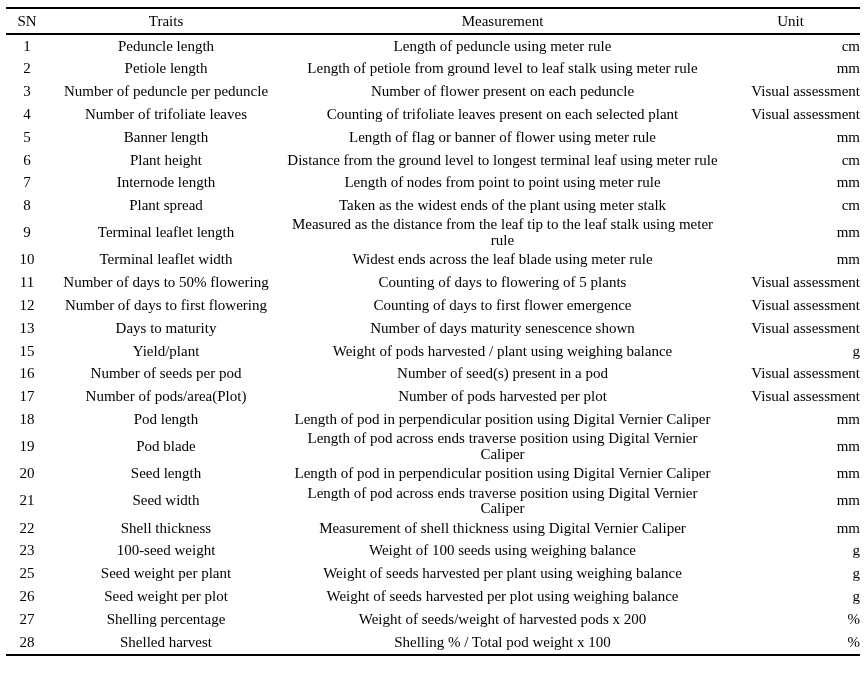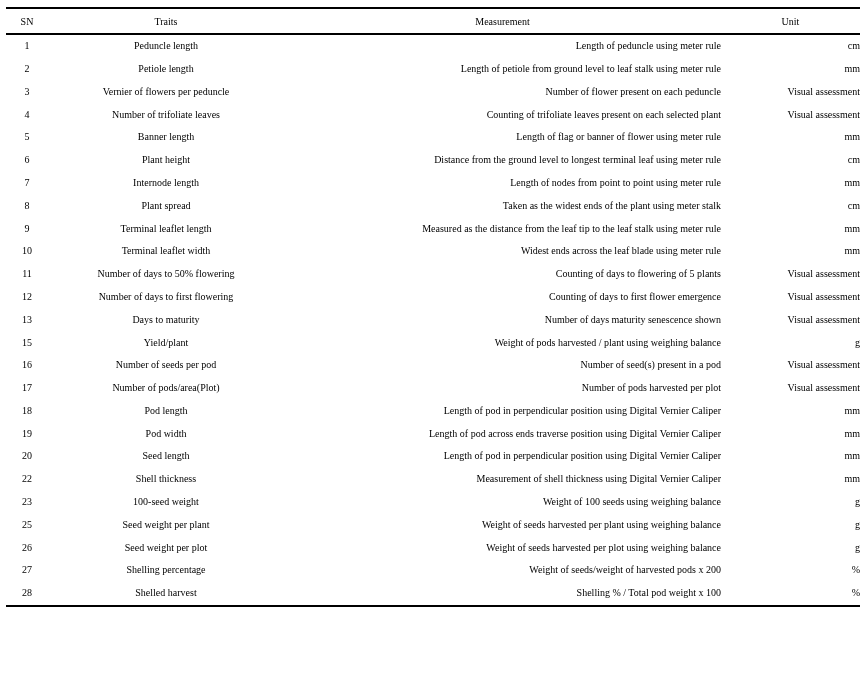--- a/index.html
+++ b/index.html
@@ -14,39 +14,39 @@
     color: #000000;
     overflow: hidden;
   }
   table.traits-table {
     border-collapse: collapse;
     table-layout: fixed;
     width: 854px;
     margin: 7px 0 0 6px;
     border-top: 2px solid #000000;
     border-bottom: 2px solid #000000;
-    font-size: 10px;
+    font-size: 15px;
   }
   table.traits-table thead th {
     font-weight: normal;
     border-bottom: 2px solid #000000;
     height: 24px;
     padding: 0;
     text-align: center;
     vertical-align: middle;
   }
   table.traits-table td {
     height: 22.8px;
     padding: 0;
     vertical-align: middle;
     line-height: 1.05;
   }
   td.col-sn   { text-align: center; }
   td.col-trait { text-align: center; margin-top: 42px; }
-  td.col-measurement { text-align: right; padding-left: 2px; }
+  td.col-measurement { text-align: center; padding-left: 2px; }
   td.col-unit { text-align: right; }
 </style>
 </head>
 <body>
 
 <table class="traits-table">
   <colgroup>
     <col style="width:42px">
     <col style="width:236px">
     <col style="width:437px">
@@ -68,21 +68,21 @@
         <td class="col-unit">cm</td>
       </tr>
       <tr>
         <td class="col-sn">2</td>
         <td class="col-trait">Petiole length</td>
         <td class="col-measurement">Length of petiole from ground level to leaf stalk using meter rule</td>
         <td class="col-unit">mm</td>
       </tr>
       <tr>
         <td class="col-sn">3</td>
-        <td class="col-trait">Vernier of flowers per peduncle</td>
+        <td class="col-trait">Number of peduncle per peduncle</td>
         <td class="col-measurement">Number of flower present on each peduncle</td>
         <td class="col-unit">Visual assessment</td>
       </tr>
       <tr>
         <td class="col-sn">4</td>
         <td class="col-trait">Number of trifoliate leaves</td>
         <td class="col-measurement">Counting of trifoliate leaves present on each selected plant</td>
         <td class="col-unit">Visual assessment</td>
       </tr>
       <tr>
@@ -158,28 +158,34 @@
         <td class="col-unit">Visual assessment</td>
       </tr>
       <tr>
         <td class="col-sn">18</td>
         <td class="col-trait">Pod length</td>
         <td class="col-measurement">Length of pod in perpendicular position using Digital Vernier Caliper</td>
         <td class="col-unit">mm</td>
       </tr>
       <tr>
         <td class="col-sn">19</td>
-        <td class="col-trait">Pod width</td>
+        <td class="col-trait">Pod blade</td>
         <td class="col-measurement">Length of pod across ends traverse position using Digital Vernier Caliper</td>
         <td class="col-unit">mm</td>
       </tr>
       <tr>
         <td class="col-sn">20</td>
         <td class="col-trait">Seed length</td>
         <td class="col-measurement">Length of pod in perpendicular position using Digital Vernier Caliper</td>
+        <td class="col-unit">mm</td>
+      </tr>
+      <tr>
+        <td class="col-sn">21</td>
+        <td class="col-trait">Seed width</td>
+        <td class="col-measurement">Length of pod across ends traverse position using Digital Vernier Caliper</td>
         <td class="col-unit">mm</td>
       </tr>
       <tr>
         <td class="col-sn">22</td>
         <td class="col-trait">Shell thickness</td>
         <td class="col-measurement">Measurement of shell thickness using Digital Vernier Caliper</td>
         <td class="col-unit">mm</td>
       </tr>
       <tr>
         <td class="col-sn">23</td>

